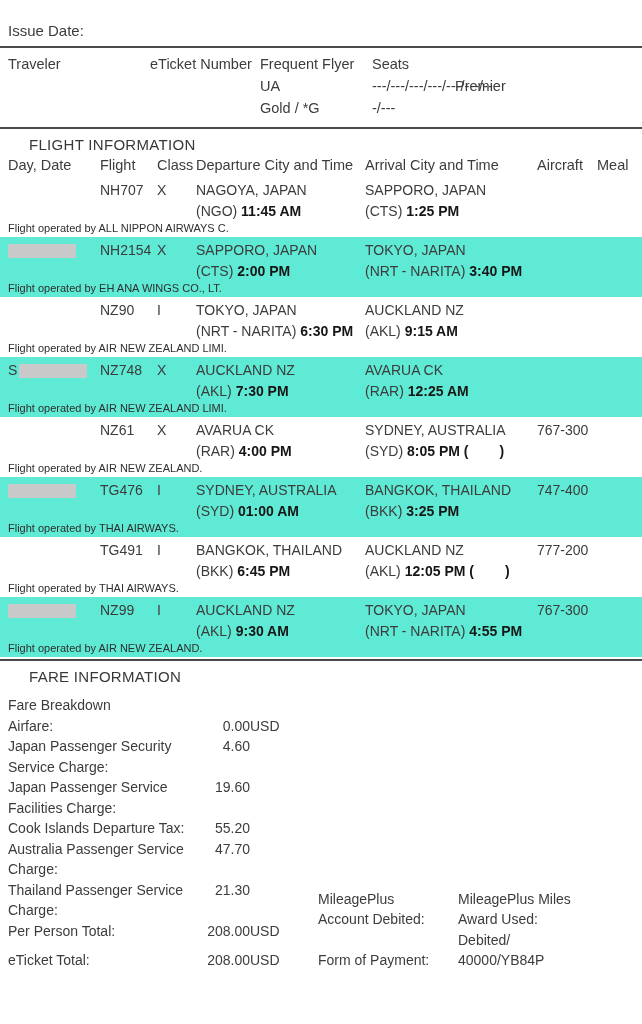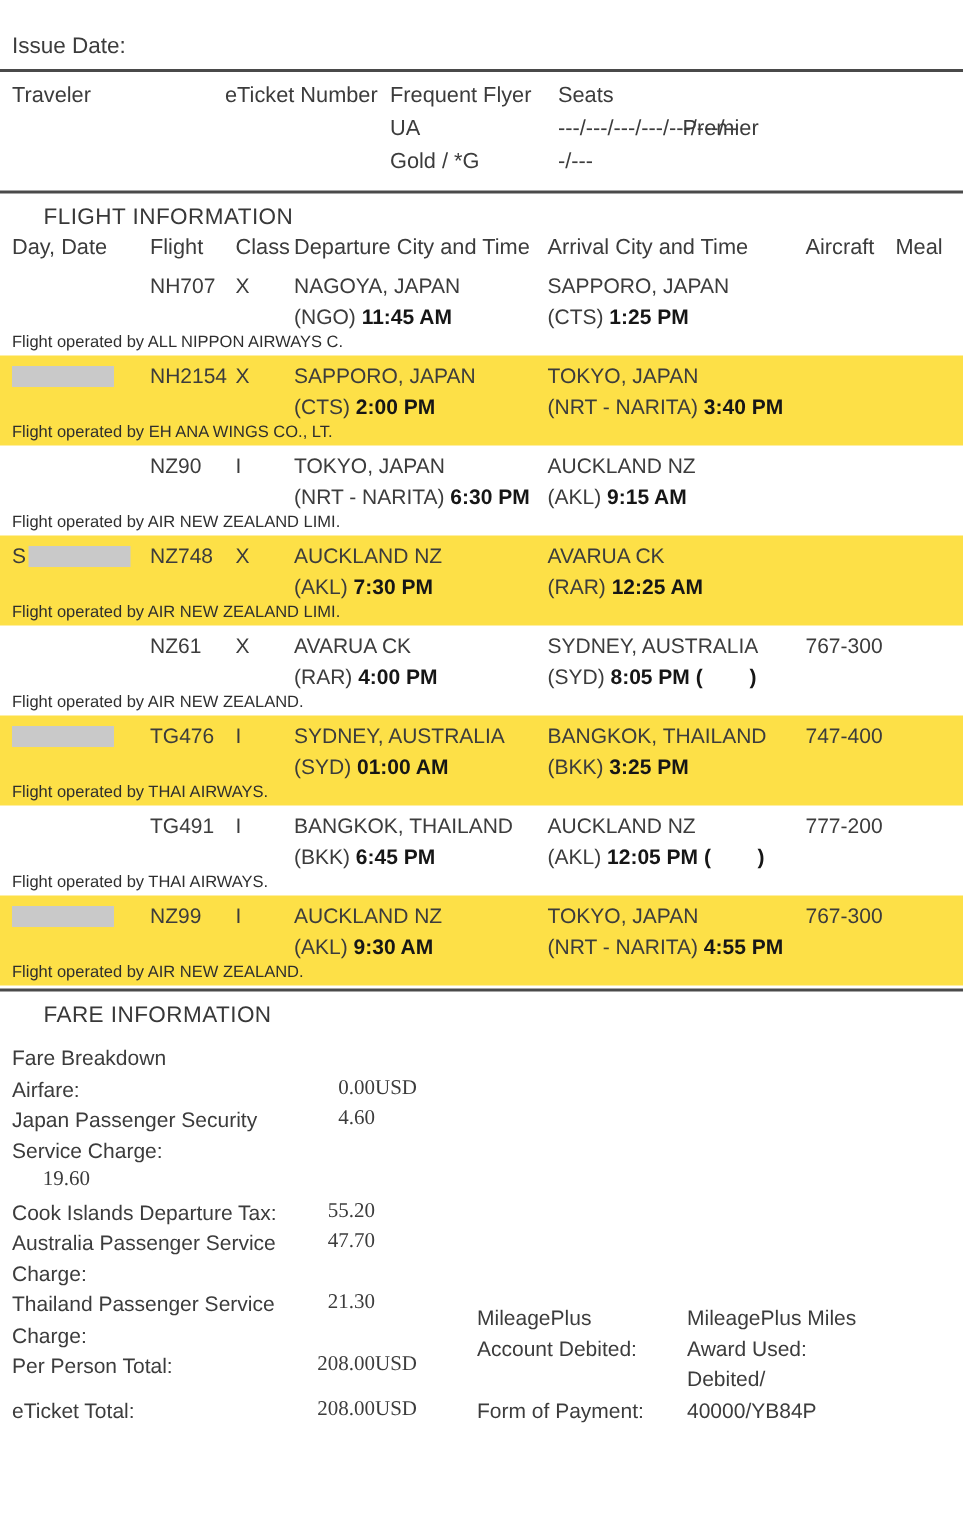--- a/index.html
+++ b/index.html
@@ -9,36 +9,36 @@
   hr.rule{border:none;border-top:2px solid #4a4a4a;margin:5px 0 0 0;}
   
   .tgrid{display:grid;grid-template-columns:142px 110px 112px 83px 1fr;padding:5px 0 8px 8px;font-size:14.5px;}
   .tcell .line{line-height:22px;min-height:22px;white-space:nowrap;}
   
   .section-title{font-size:15px;letter-spacing:.3px;line-height:20px;padding:6px 0 0 8px;color:#383838;margin-left:21px;}
   
   .fi-head{display:grid;grid-template-columns:92px 57px 39px 169px 172px 60px 45px;padding-left:8px;font-size:14.5px;line-height:21px;margin-bottom:1px;}
   .fi-head span{white-space:nowrap;}
   .frow{display:grid;grid-template-columns:92px 57px 39px 169px 172px 60px 45px;padding:3px 0 0 8px;}
-  .frow.shaded{background:#fde047;}
+  .frow.shaded{background:#5eead4;}
   .frow .c{line-height:20.5px;}
   .line2{white-space:pre;}
   .frow b{font-weight:bold;color:#161616;}
   .redact{display:inline-block;width:68px;height:14px;background:#c4c4c4;vertical-align:middle;}
   .frow.shaded .redact{background:#c9c9c9;}
   .prefix{padding-right:2px;}
   .operated{grid-column:1 / -1;font-size:11px;line-height:13px;padding:1px 0 2px 0;color:#2e2e2e;}
   
   .fare-wrap{display:flex;align-items:flex-end;padding-left:8px;margin-top:8px;padding-bottom:14px;}
   .fare-left{width:282px;}
   .fare-bd-title{line-height:20.5px;}
   .fitem{display:flex;line-height:20.5px;}
   .fitem.gap{margin-top:9px;}
   .flabel{width:190px;}
-  .famt{display:flex;width:92px;flex-shrink:0;font-family:Liberation Serif, serif;}
+  .famt{display:flex;width:92px;flex-shrink:0;}
   .fnum{width:52px;text-align:right;}
   .fcur{text-align:left;}
   .fare-colA{width:132px;margin-left:28px;line-height:20.5px;}
   .fare-colA .fop{margin-top:20.5px;}
   .fare-colB{width:170px;margin-left:8px;line-height:20.5px;}
 </style>
 </head>
 <body>
 
 <div class="page">
@@ -230,20 +230,21 @@
             </div>
           </div>
           <div class="fitem">
             <div class="flabel">Japan Passenger Security Service Charge:</div>
             <div class="famt">
               <span class="fnum">4.60</span>
               <span class="fcur"></span>
             </div>
           </div>
           <div class="fitem">
+            <div class="flabel">Japan Passenger Service Facilities Charge:</div>
             <div class="famt">
               <span class="fnum">19.60</span>
               <span class="fcur"></span>
             </div>
           </div>
           <div class="fitem">
             <div class="flabel">Cook Islands Departure Tax:</div>
             <div class="famt">
               <span class="fnum">55.20</span>
               <span class="fcur"></span>

